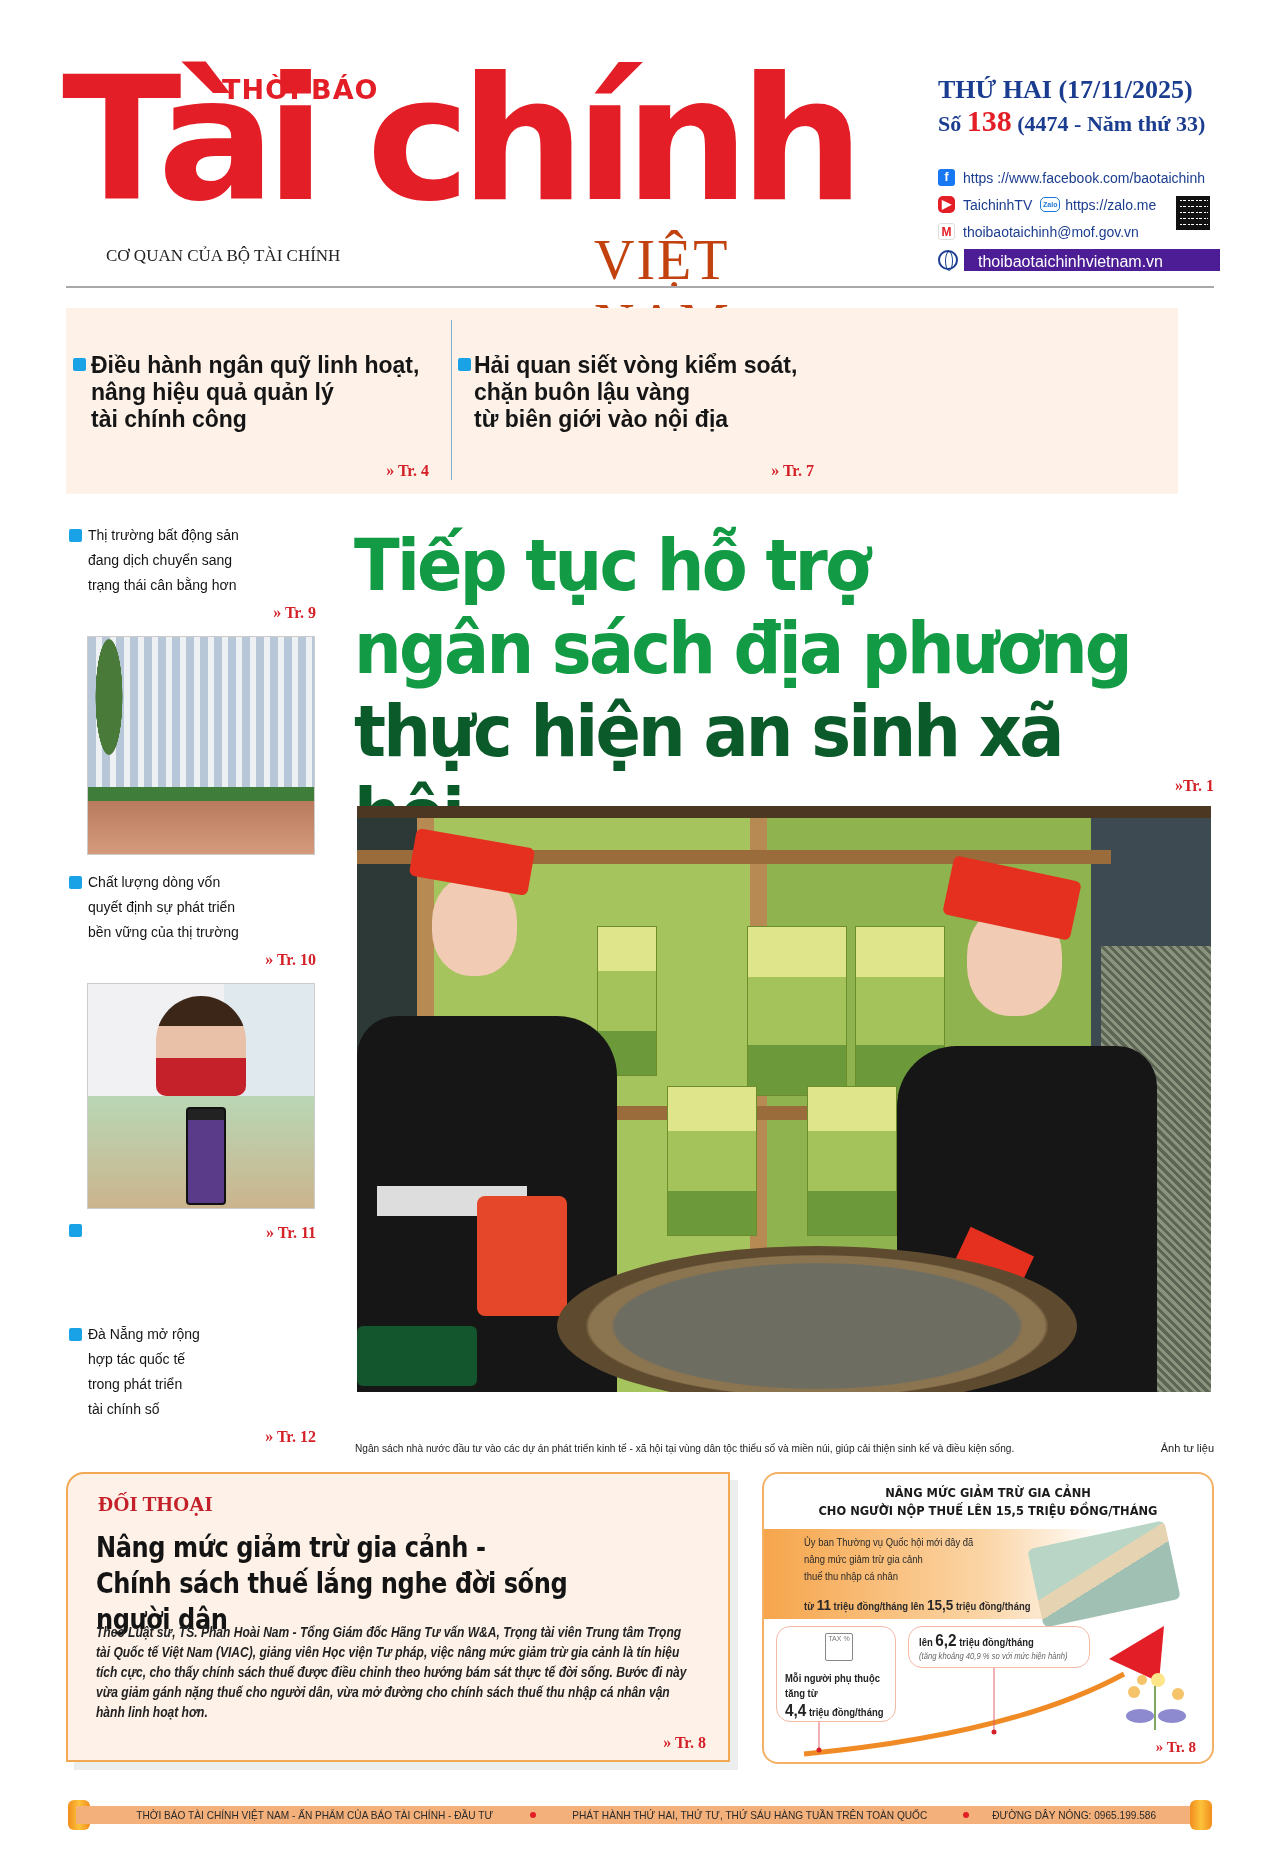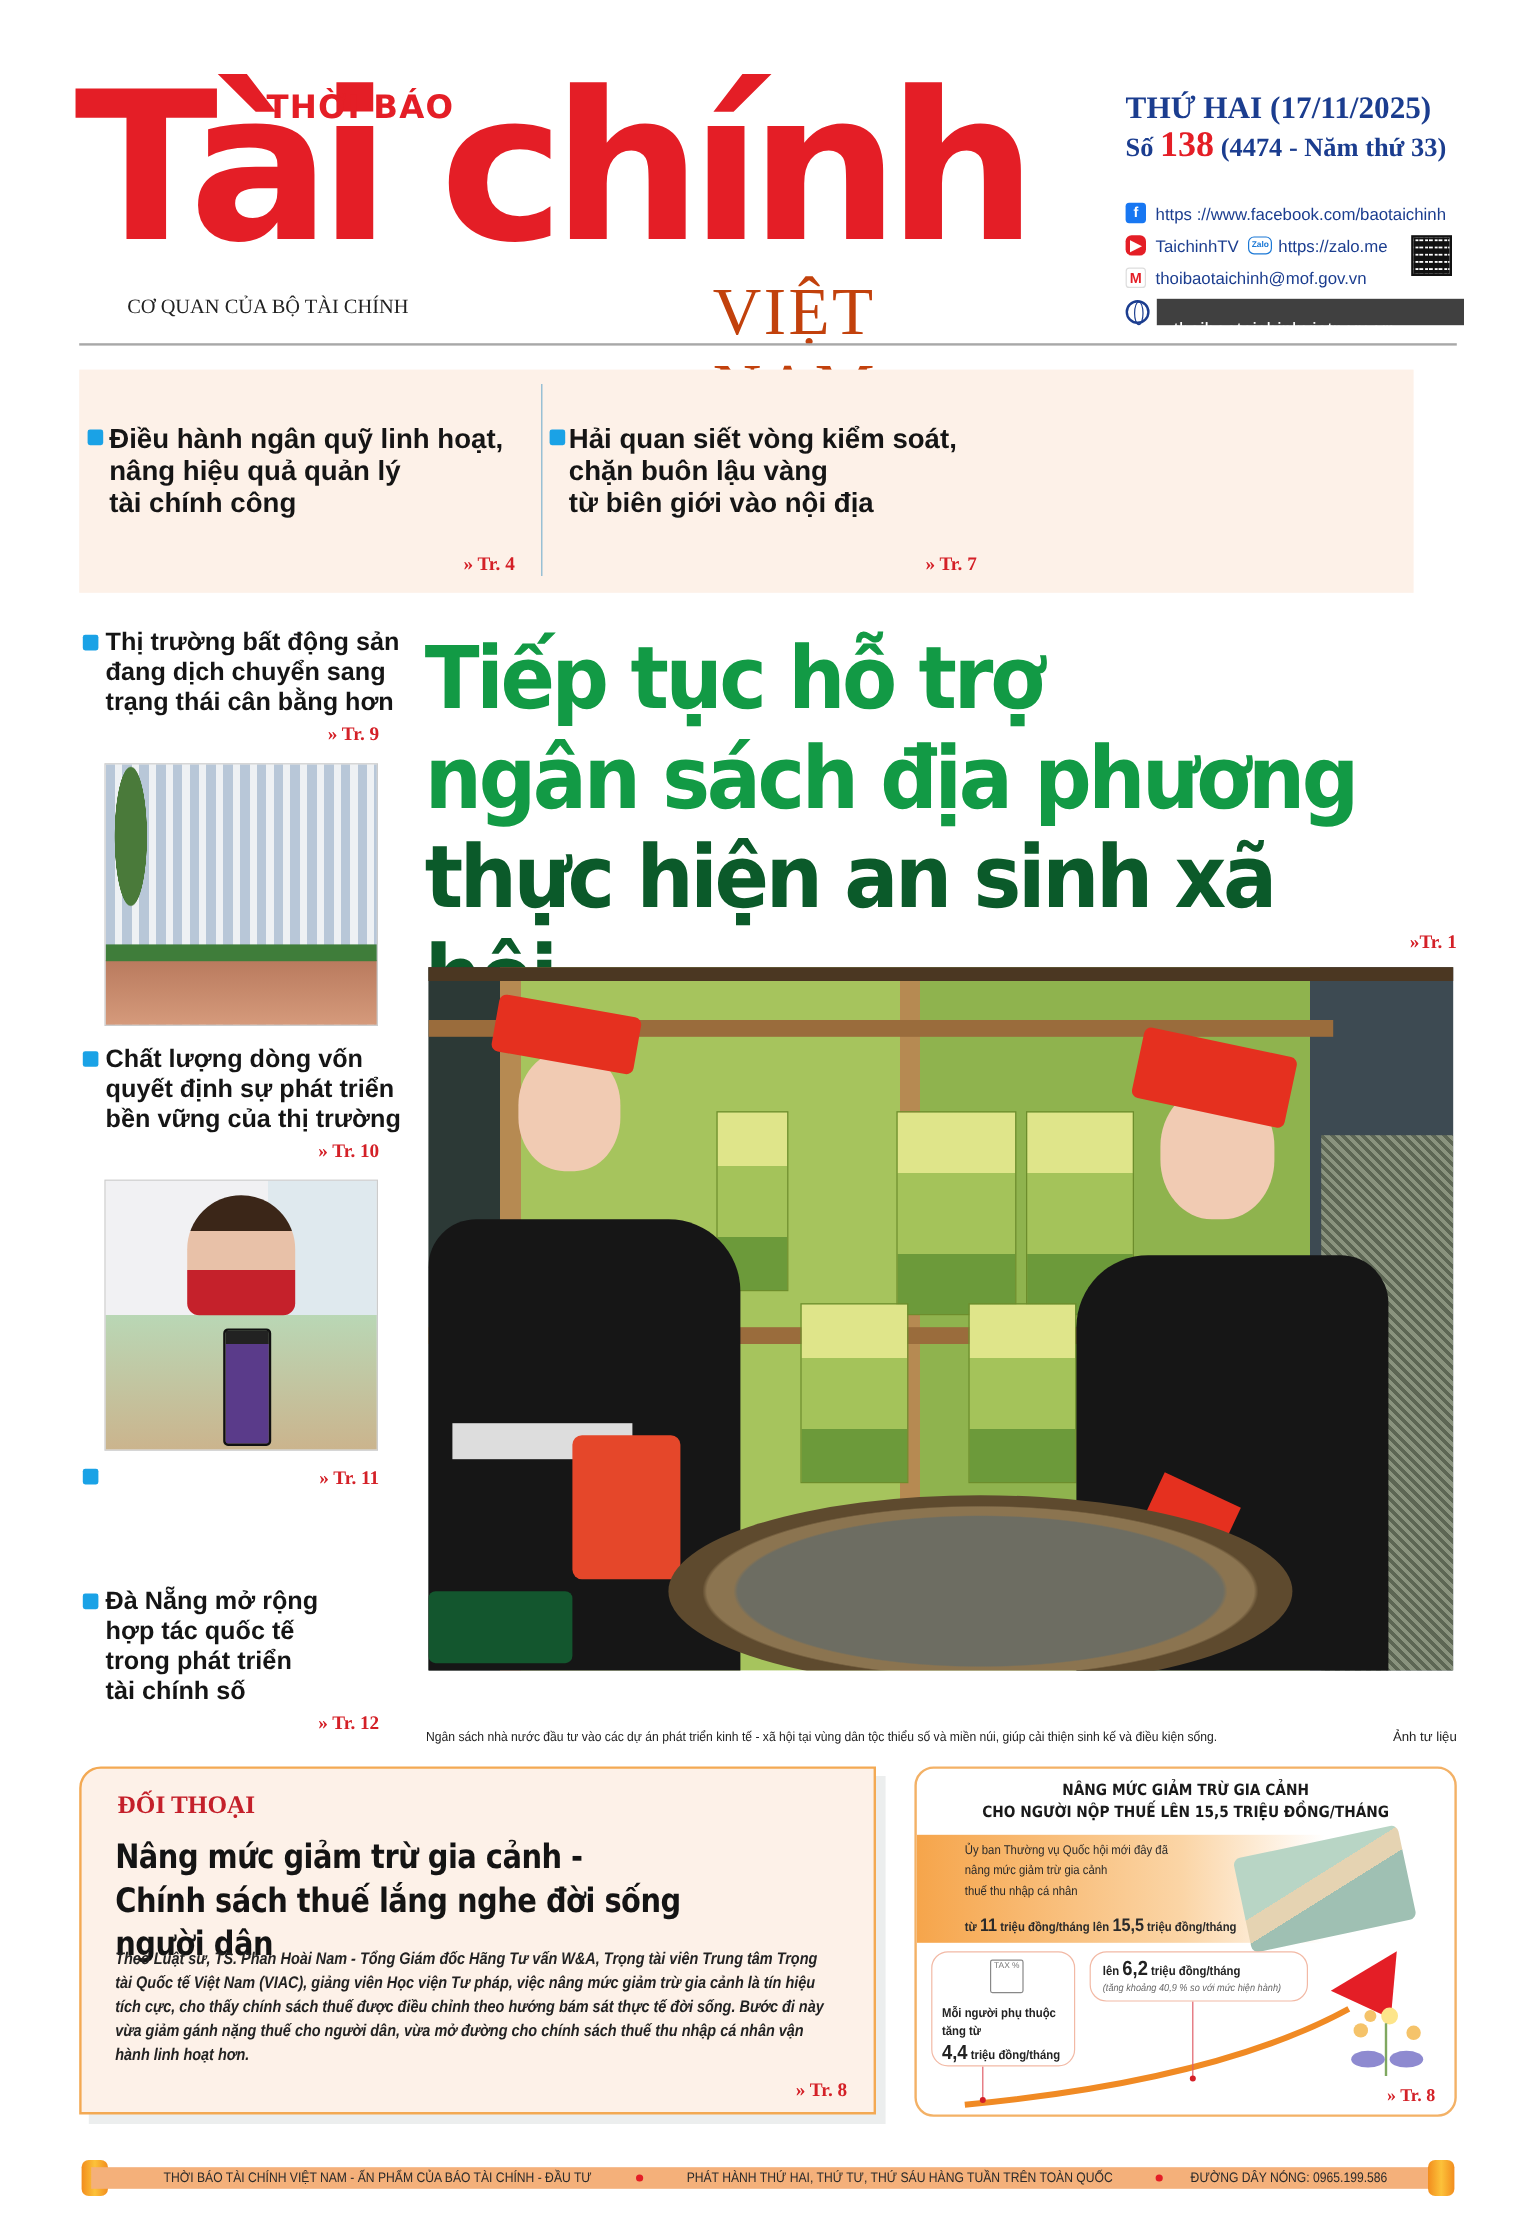--- a/index.html
+++ b/index.html
@@ -27,38 +27,38 @@
   .ico-zalo { background: #fff; border: 1px solid #1b78d6; color: #1b78d6; font-size: 7px; width: 20px; height: 15px; line-height: 13px; margin-left: 8px; margin-right: 5px; border-radius: 5px; }
   .ico-mail { background: #fff; border: 1px solid #ddd; color: #e41e26; }
   .qr { position: absolute; right: 10px; top: 32px; width: 34px; height: 34px;
         background:
           linear-gradient(90deg, #111 25%, transparent 25%, transparent 50%, #111 50%, #111 62%, transparent 62%) 0 0/8px 8px,
           linear-gradient(#111 30%, transparent 30%, transparent 55%, #111 55%) 0 0/6px 6px;
         border: 2px solid #111; }
   .web-bar { margin-top: 4px; display: flex; align-items: center; height: 22px; }
   .globe { width: 20px; height: 20px; border-radius: 50%; border: 2px solid #1b3d8f; margin-right: 6px; position: relative; flex: none; }
   .globe::before { content: ""; position: absolute; left: 5px; top: -1px; width: 6px; height: 18px; border: 1.5px solid #1b3d8f; border-radius: 50%; }
-  .web-text { flex: 1; background: #404040; color: #fff; font-size: 16px; padding: 17px 0 1px 14px; height: 22px; line-height: 20px; }
+  .web-text { flex: 1; background: #4c1d95; color: #fff; font-size: 16px; padding: 3px 0 1px 14px; height: 22px; line-height: 20px; }
 
   
   .teaser-strip { position: absolute; left: 66px; top: 308px; width: 1112px; height: 186px; background: #fdf1e8; display: flex; }
   .teaser { position: relative; flex: 1; padding: 44px 14px 0 16px; }
   .teaser + .teaser::before { content: ""; position: absolute; left: 0; top: 12px; height: 160px; width: 1px; background: #7fb3cf; }
   .teaser:nth-child(1) { flex: 0 0 385px; }
   .teaser:nth-child(2) { flex: 0 0 385px; padding-left: 14px; }
   .bullet { display: inline-block; width: 13px; height: 13px; background: #1aa2e6; border-radius: 2px; position: absolute; }
   .teaser .bullet { left: 7px; top: 50px; }
   .teaser-text { font-weight: bold; font-size: 23px; line-height: 27px; color: #151515; padding-left: 9px; white-space: pre-line; }
   .tr-ref { font-family: "Liberation Serif", serif; font-weight: bold; color: #d42027; font-size: 16px; }
   .teaser .tr-ref { position: absolute; right: 22px; bottom: 14px; }
 
   
   .side-item { position: absolute; left: 66px; width: 270px; }
   .side-item .bullet { left: 3px; top: 6px; }
-  .side-text { padding-left: 22px; font-weight: bold; font-size: 21px; line-height: 25px; color: #151515; white-space: pre-line; }
+  .side-text { padding-left: 22px; font-weight: normal; font-size: 14px; line-height: 25px; color: #151515; white-space: pre-line; }
   .side-ref { text-align: right; padding-right: 20px; margin-top: 6px; }
   .side-photo { position: absolute; left: 87px; width: 228px; border: 1px solid #ccc; overflow: hidden; }
 
   .photo-apartment { top: 636px; height: 219px;
     background:
       linear-gradient(180deg, transparent 0 75%, #b97a5e 75%, #d59a7b 100%),
       repeating-linear-gradient(90deg, #b8c7d8 0 8px, #eef1f4 8px 14px),
       linear-gradient(180deg, #f2f2f2 0 10%, #dde3ea 10%);
   }
   .photo-apartment::before { content: ""; position: absolute; left: 0; top: 0; width: 42px; height: 150px; background: radial-gradient(ellipse at 50% 40%, #4a7a3a 0 45%, transparent 46%); }

